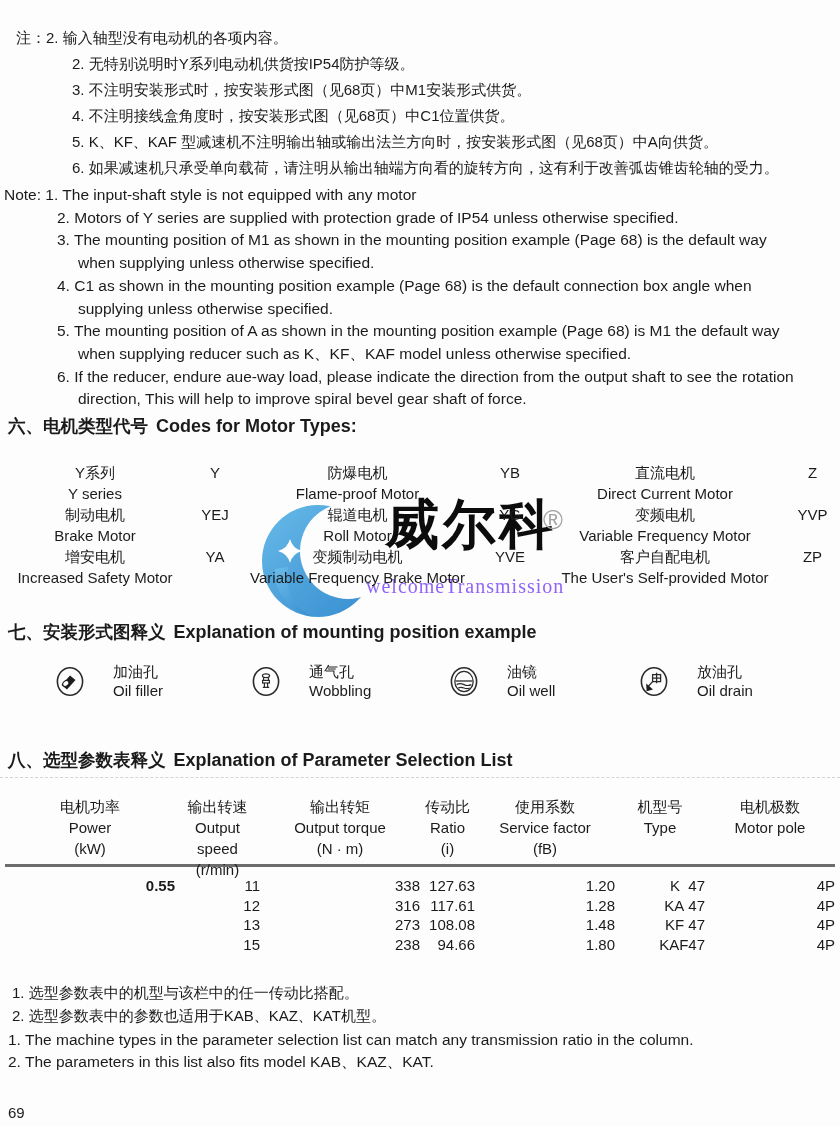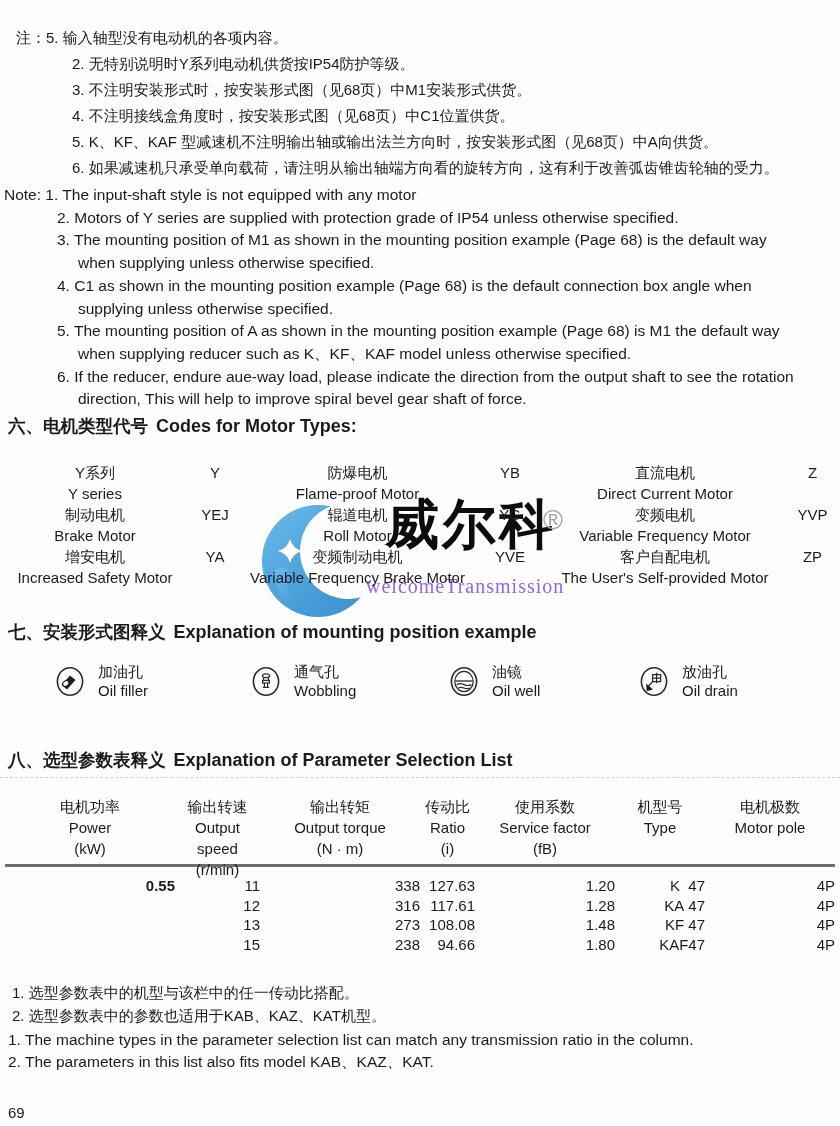--- a/index.html
+++ b/index.html
@@ -41,21 +41,21 @@
     position:absolute; left:133px; top:2px; font-size:54px; font-weight:bold;
     color:#000000; letter-spacing:3px; white-space:nowrap; line-height:1;
   }
   .wm-reg { position:absolute; left:291px; top:12px; font-size:27px; color:#9c9c9c; line-height:1; }
   .wm-en {
     position:absolute; left:114px; top:80px; font-size:20px; color:#8b5cf6;
     font-family:"Liberation Serif","DejaVu Serif",serif; letter-spacing:1px; white-space:nowrap;
   }
 
   
-  .icon-group { top:663px; display:flex; align-items:center; gap:14px; z-index:2; }
+  .icon-group { top:663px; display:flex; align-items:center; gap:29px; z-index:2; }
   .g1 { left:56px; } .g2 { left:252px; } .g3 { left:450px; } .g4 { left:640px; }
   .icon-labels { font-size:15px; line-height:18.5px; text-align:left; white-space:nowrap; }
   .icon-svg { display:block; }
 
   
   .param-dash { top:777px; left:0; width:840px; border-top:1px dashed #d4d4d4; }
   .param-head {
     top:796px; left:5px; width:830px; display:grid;
     grid-template-columns:170px 85px 160px 55px 140px 90px 130px;
     font-size:15px; line-height:21px; text-align:center; z-index:2;
@@ -98,21 +98,21 @@
       </g>
       <path d="M36,66 C32,94 46,110 62,116 C42,112 22,96 23,68 Z" fill="url(#wg)"></path>
       <path transform="translate(38,50)" fill="#ffffff" d="M0,-12 Q2.5,-2.5 12,0 Q2.5,2.5 0,12 Q-2.5,2.5 -12,0 Q-2.5,-2.5 0,-12 Z"></path>
     </svg>
     <div class="wm-cn">威尔科</div>
     <div class="wm-reg">®</div>
     <div class="wm-en">welcomeTransmission</div>
   </div>
 
   <div class="abs notes-cn">
-    <div class="ind0">注：5. 输入轴型没有电动机的各项内容。</div>
+    <div class="ind0">注：2. 输入轴型没有电动机的各项内容。</div>
     <div class="ind1">2. 无特别说明时Y系列电动机供货按IP54防护等级。</div>
     <div class="ind1">3. 不注明安装形式时，按安装形式图（见68页）中M1安装形式供货。</div>
     <div class="ind1">4. 不注明接线盒角度时，按安装形式图（见68页）中C1位置供货。</div>
     <div class="ind1">5. K、KF、KAF 型减速机不注明输出轴或输出法兰方向时，按安装形式图（见68页）中A向供货。</div>
     <div class="ind1">6. 如果减速机只承受单向载荷，请注明从输出轴端方向看的旋转方向，这有利于改善弧齿锥齿轮轴的受力。</div>
   </div>
 
   <div class="abs notes-en">
     <div class="en0">Note: 1. The input-shaft style is not equipped with any motor</div>
     <div class="en1">2. Motors of Y series are supplied with protection grade of IP54 unless otherwise specified.</div>

